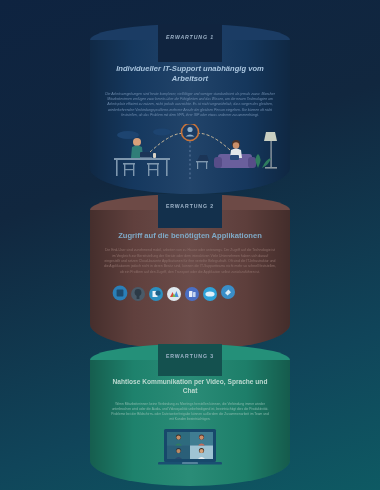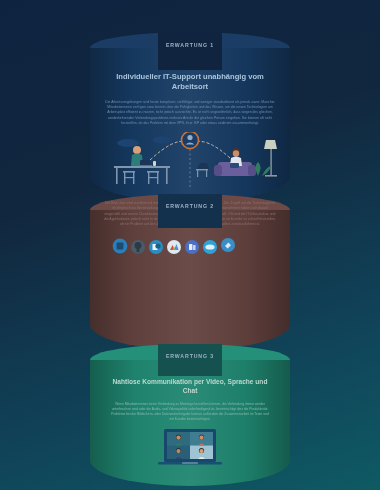--- a/index.html
+++ b/index.html
@@ -47,21 +47,21 @@
   .s-title {
     text-align:center; font-weight:bold; line-height:1.35;
     position:relative; z-index:4;
   }
   .s-body {
     text-align:center; line-height:1.55; position:relative; z-index:4;
     padding:0 14px;
   }
 
   
-  #sec1 { top:32px; }
+  #sec1 { top:24px;font-style:italic; }
   #sec1 .cyl-top { top:0; background:#1b3c64; }
   #sec1 .cyl-body { top:16px; height:154px; background:#163a62; }
   #sec1 .badge-plate { top:0px; height:38px; background:#10243f; }
   #sec1 .badge { top:4px; }
   #sec1 .s-title { margin-top:40px; font-size:7.6px; color:#a9c4dd; padding:0 8px; }
   #sec1 .s-body { margin-top:7px; font-size:3.45px; color:#6f8cae; }
 
   
   #sec2 { top:194px; }
   #sec2 .cyl-top { top:0; background:#6d4a46; }
@@ -161,20 +161,21 @@
   </div>
 
   <div class="section" id="sec2">
     <div class="cyl-top"></div>
     <div class="cyl-body">
       <div class="cyl-shade"></div>
     </div>
     <div class="badge-plate"></div>
     <div class="badge">ERWARTUNG 2</div>
 
+    <div class="s-title">Zugriff auf die benötigten Applikationen</div>
     <div class="s-body">Die End-User sind zunehmend mobil, arbeiten von zu Hause oder unterwegs. Der Zugriff auf die Technologie ist im Vergleich zur Bereitstellung der Geräte oder dem interaktiven Viele Unternehmen haben sich darauf eingestellt und setzen Cloud-basierte Applikationen für ihre verteilte Belegschaft. Oft sind die IT-Infrastruktur und die Applikationen jedoch nicht in deren Besitz sind, können die IT-Supportteams nicht mehr so schnell feststellen, ob ein Problem auf den Zugriff, den Transport oder die Applikation selbst zurückzuführen ist.</div>
 
     <div class="illus" style="margin-top:7px;height:22px;">
       <svg width="200" height="22" viewBox="0 0 200 22">
         <g>
           <circle cx="30" cy="11" r="7.4" fill="#2a7fb8"></circle>
           <rect x="26.6" y="7.6" width="6.8" height="6.8" rx="1" fill="#1d4a6e"></rect>
         </g>
         <g>
           <circle cx="48" cy="12" r="7" fill="#4a5a68"></circle>

